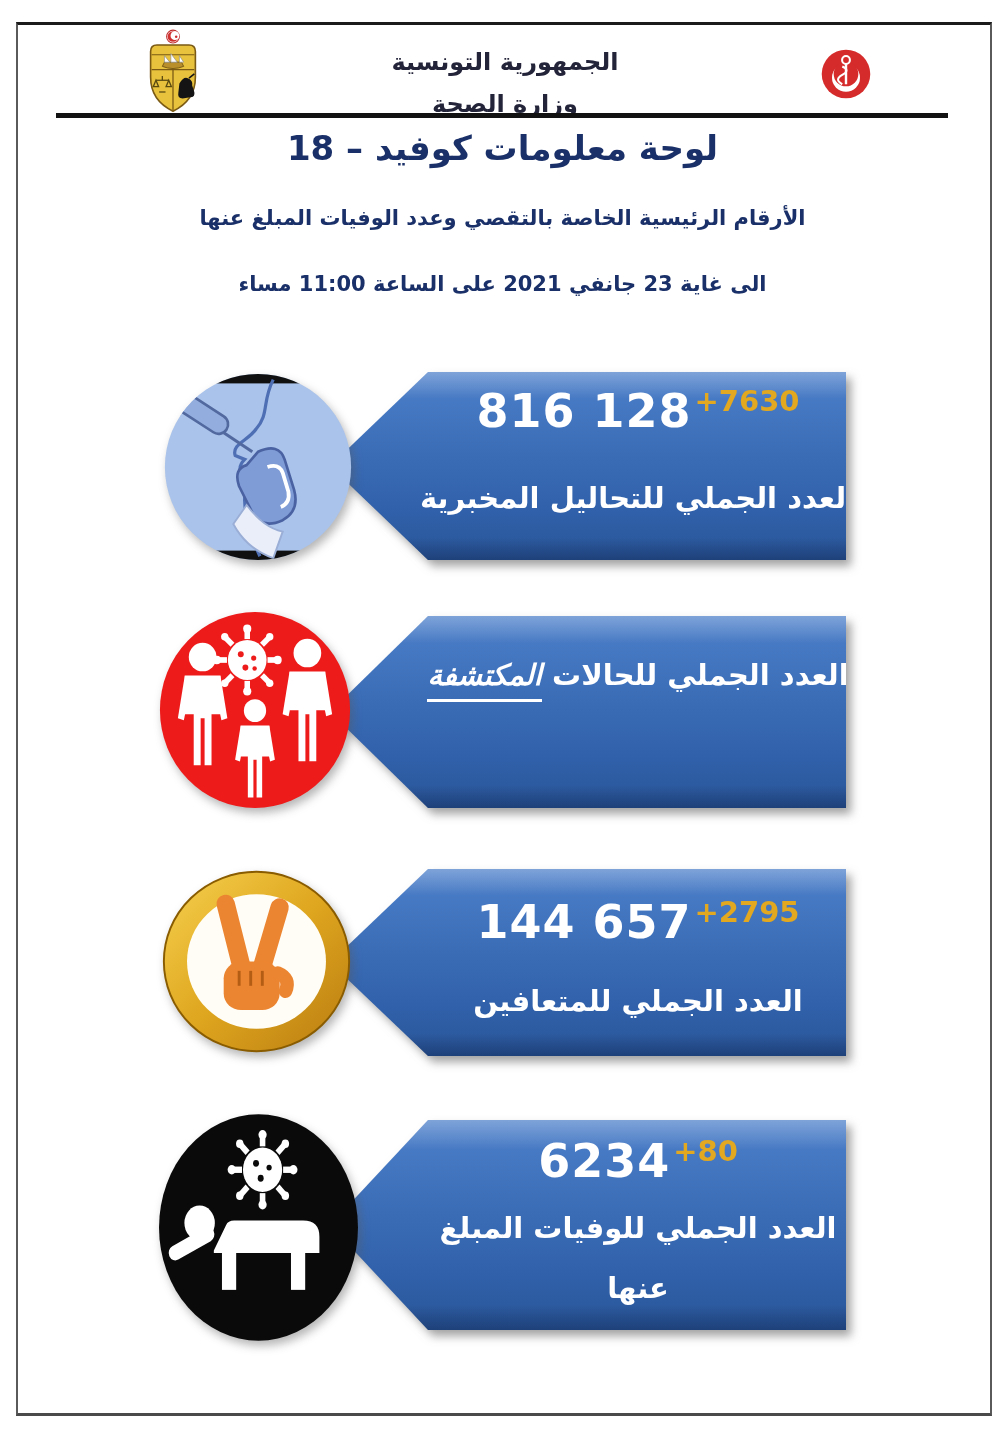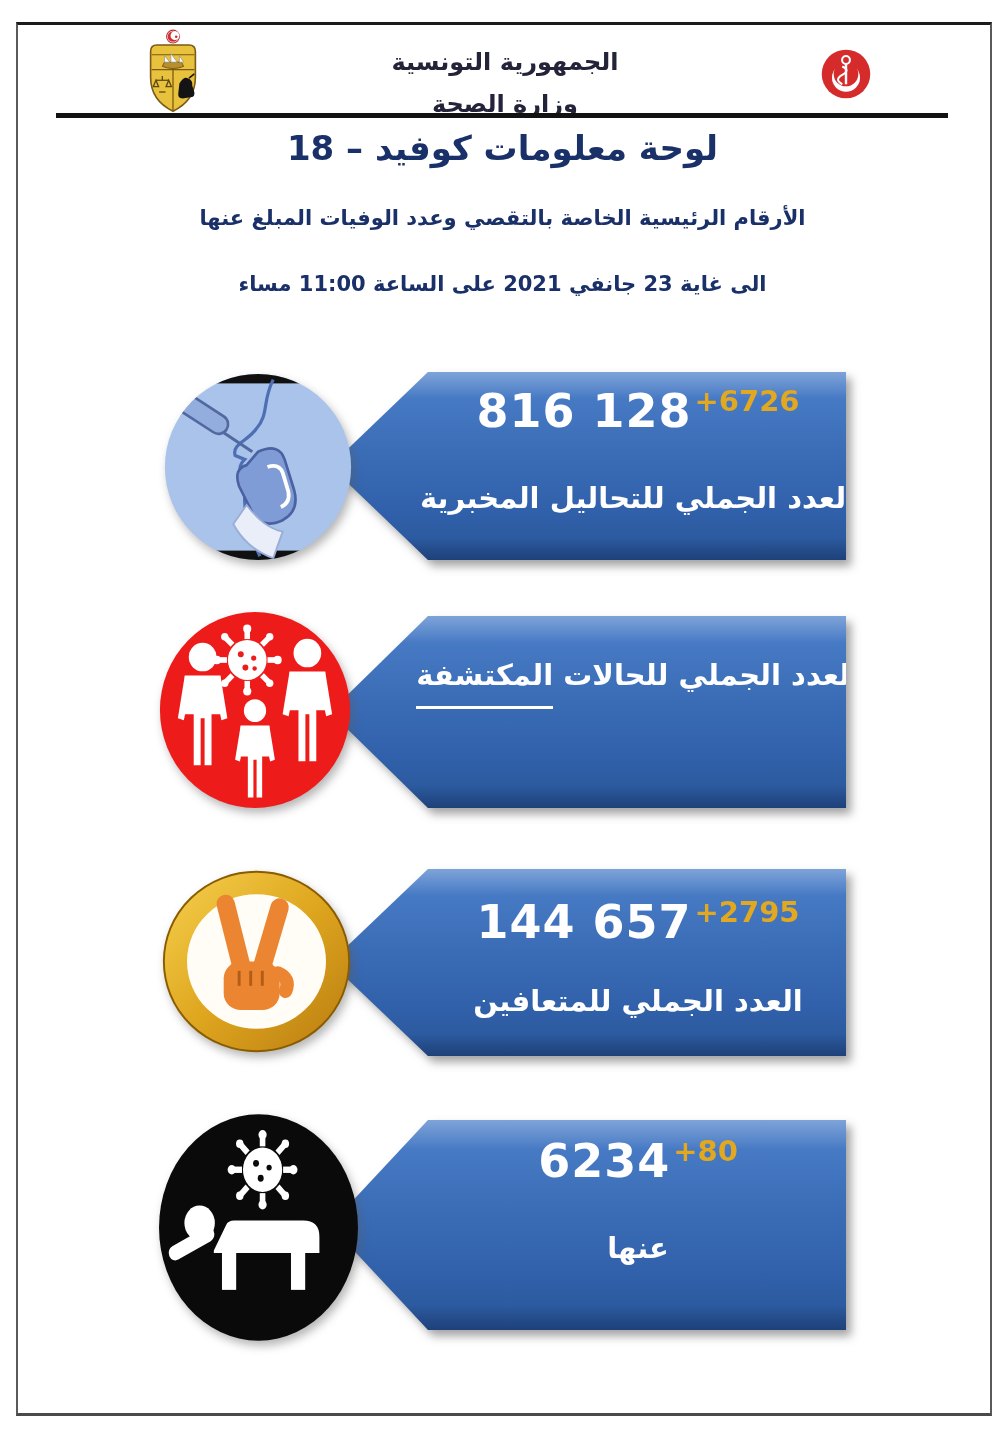--- a/index.html
+++ b/index.html
@@ -45,21 +45,21 @@
   .b4{left:330px;top:1120px;width:516px;height:210px;}
   .num-row{direction:ltr;line-height:54px;height:54px;white-space:nowrap;}
   .stat-value{font-size:46px;font-weight:bold;color:#ffffff;letter-spacing:1px;}
   .stat-delta{font-size:29px;font-weight:bold;color:#e2a81f;position:relative;top:-16px;margin-left:3px;}
   .card-label{direction:rtl;font-weight:bold;font-size:29px;line-height:40px;
     text-align:center;white-space:nowrap;}
   .b1 .num-row{margin-top:12px;} .b1 .card-label{margin-top:40px;}
   .b2 .num-row{margin-top:16px;} .b2 .card-label{margin-top:39px;}
   .b3 .num-row{margin-top:26px;} .b3 .card-label{margin-top:32px;}
   .b4 .num-row{margin-top:14px;} .b4 .card-label{margin-top:20px;}
-  .label-underline{border-bottom:3px solid #ffffff;padding-bottom:14px;}
+  .label-underline{border-bottom:3px solid #ffffff;padding-bottom:7px;font-style:italic;}
   .label-line2{display:block;margin-top:20px;}
   
   .stat-circle{position:absolute;z-index:2;filter:drop-shadow(3px 5px 5px rgba(90,90,90,.45));}
   .c1{left:163px;top:372px;width:190px;height:190px;}
   .c2{left:158px;top:610px;width:194px;height:200px;}
   .c3{left:160px;top:868px;width:193px;height:187px;}
   .c4{left:157px;top:1112px;width:203px;height:231px;}
   .stat-circle svg{width:100%;height:100%;display:block;}
 </style>
 </head>
@@ -113,21 +113,21 @@
 
   <div class="header-sep"></div>
 
   <div class="page-title">لوحة معلومات كوفيد – 18</div>
   <div class="subtitle sub1">الأرقام الرئيسية الخاصة بالتقصي وعدد الوفيات المبلغ عنها</div>
   <div class="subtitle sub2">الى غاية 23 جانفي 2021 على الساعة 11:00 مساء</div>
 
   <div class="banner-wrap b1">
     <div class="banner">
       <div class="num-row">
-        <span class="stat-value">816 128</span><span class="stat-delta">+6726</span>
+        <span class="stat-value">816 128</span><span class="stat-delta">+7630</span>
       </div>
       <div class="card-label">العدد الجملي للتحاليل المخبرية</div>
     </div>
   </div>
   <div class="stat-circle c1">
     <svg viewBox="0 0 100 100" preserveAspectRatio="none">
       <defs>
           <clipPath id="clipC1">
             <circle cx="50" cy="50" r="49"></circle>
           </clipPath>
@@ -235,20 +235,21 @@
       </g>
     </svg>
   </div>
 
   <div class="banner-wrap b4">
     <div class="banner">
       <div class="num-row">
         <span class="stat-value">6234</span><span class="stat-delta">+80</span>
       </div>
       <div class="card-label">
+        <span>العدد الجملي للوفيات المبلغ</span>
         <span class="label-line2">عنها</span>
       </div>
     </div>
   </div>
   <div class="stat-circle c4">
     <svg viewBox="0 0 100 100" preserveAspectRatio="none">
       <defs>
         <g id="virus4">
           <circle cx="0" cy="0" r="10.5" fill="#ffffff"></circle>
           <g stroke="#ffffff" stroke-width="3">

